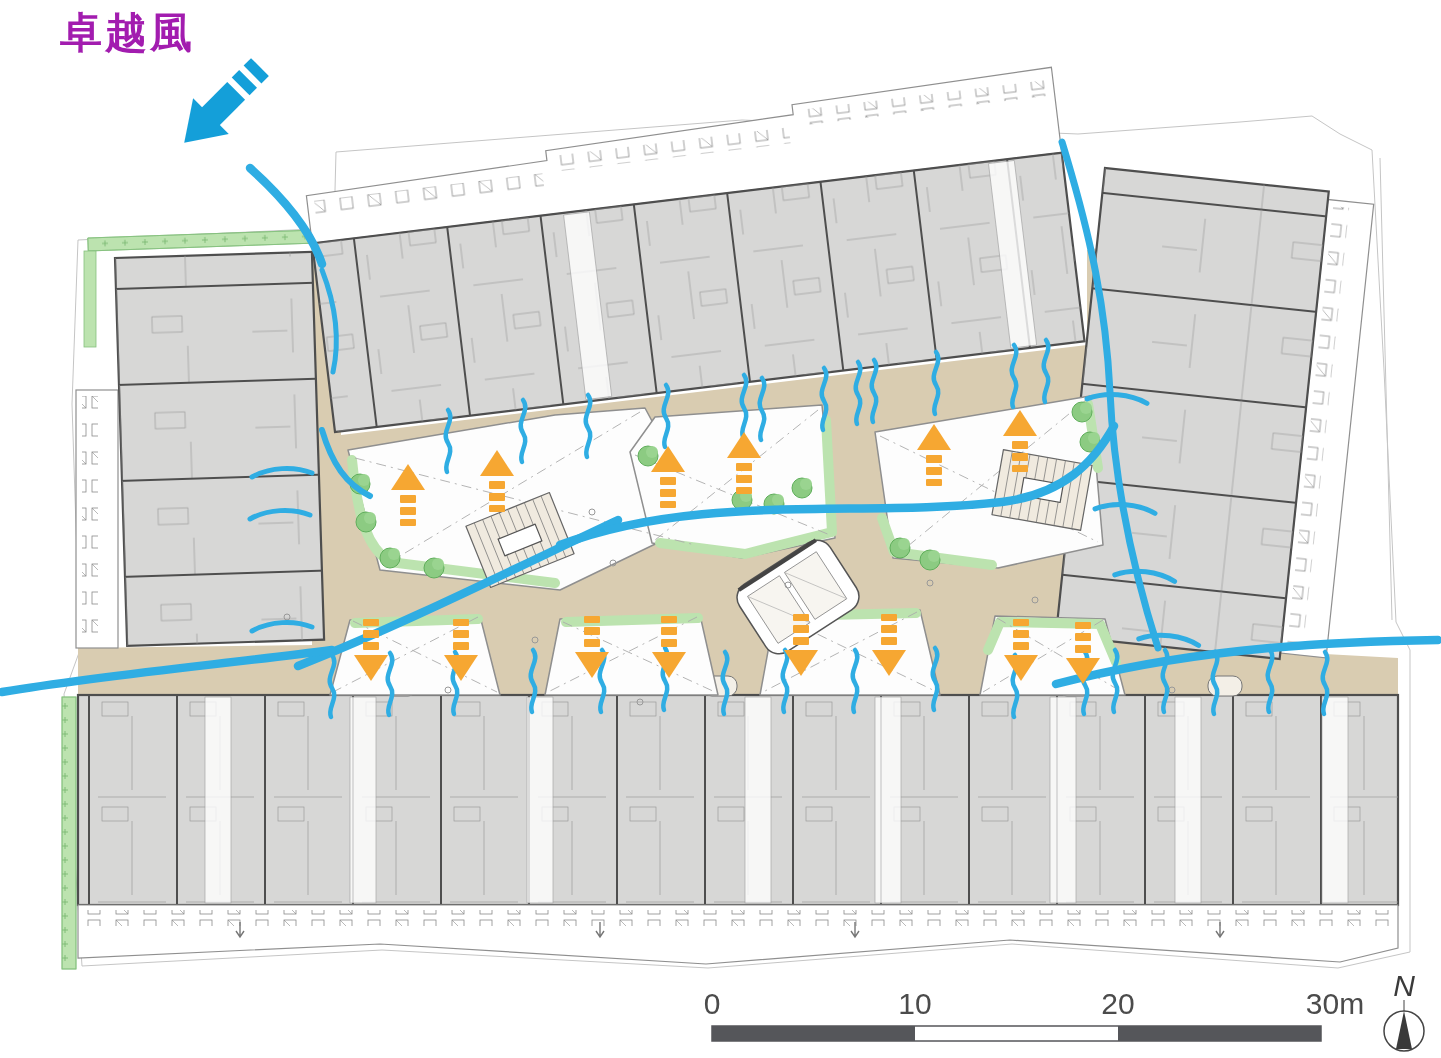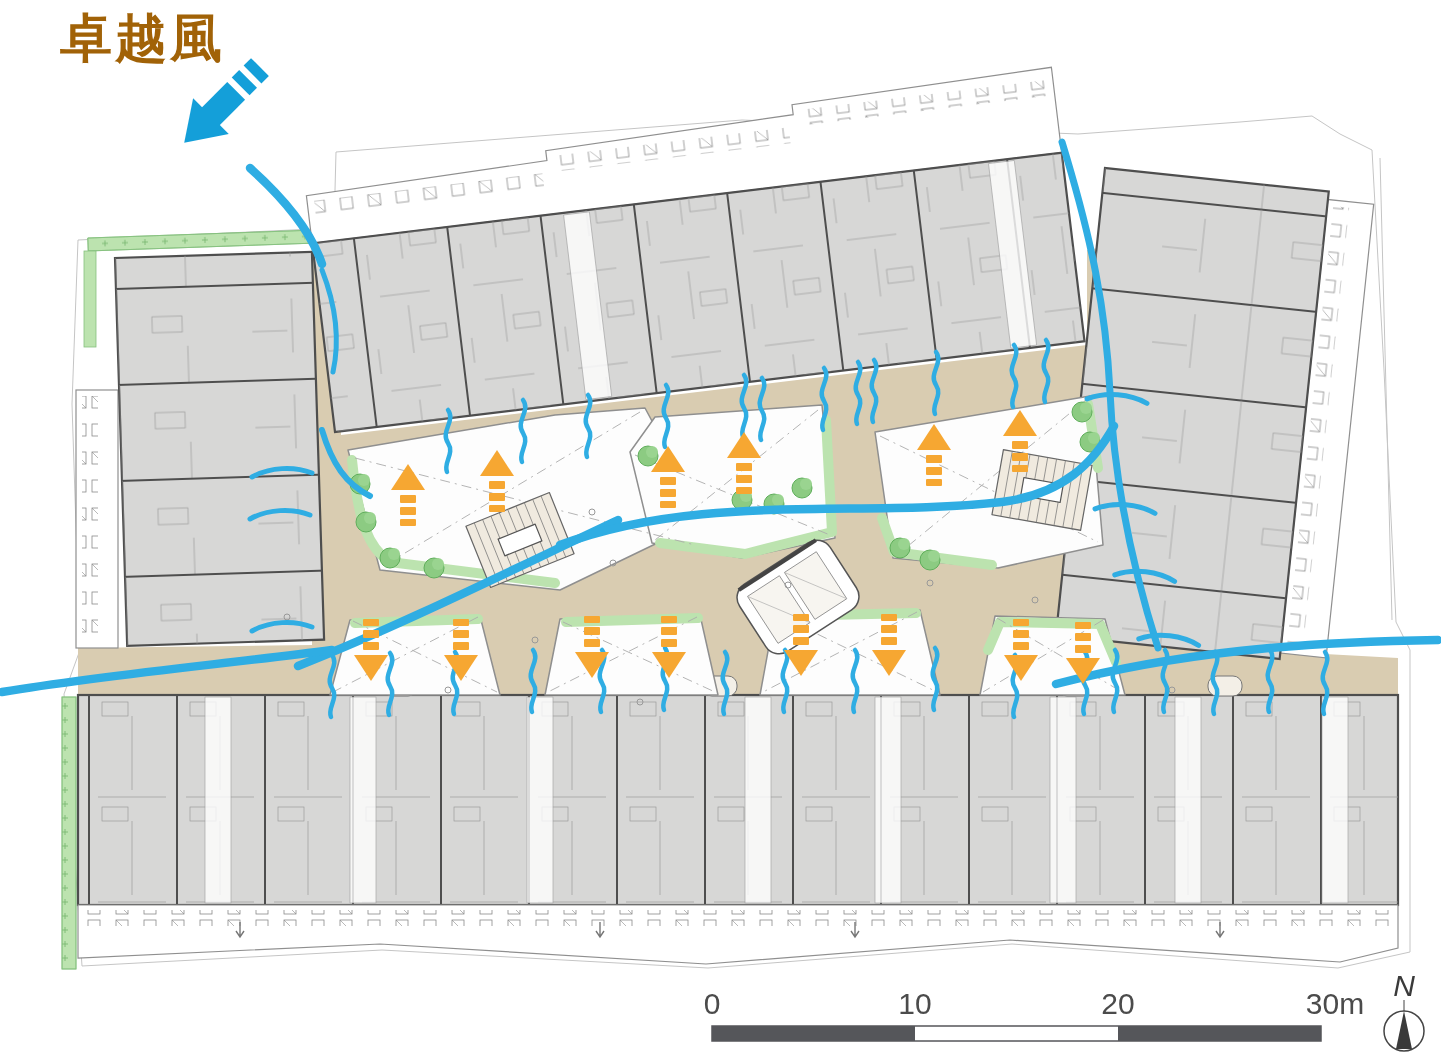--- a/index.html
+++ b/index.html
@@ -1,20 +1,20 @@
 <!DOCTYPE html>
 <html><head>
 <meta charset="utf-8">
 <style>
   html,body{margin:0;padding:0;background:#ffffff;}
   .stage{position:relative;width:1441px;height:1058px;background:#fff;overflow:hidden;
          font-family:"Liberation Sans","DejaVu Sans",sans-serif;}
   .stage svg{position:absolute;left:0;top:0;}
-  .title{position:absolute;left:60px;top:10px;font-size:52px;font-weight:700;
-         color:#a16207;letter-spacing:3px;line-height:1.1;}
+  .title{position:absolute;left:60px;top:10px;font-size:42px;font-weight:700;
+         color:#a21caf;letter-spacing:3px;line-height:1.1;}
   text{font-family:"Liberation Sans","DejaVu Sans",sans-serif;}
 </style>
 </head>
 <body>
 
 <div class="stage">
 
 <svg width="1441" height="1058" viewBox="0 0 1441 1058">
 <defs>
   <pattern id="patB" width="88" height="105" patternUnits="userSpaceOnUse">

